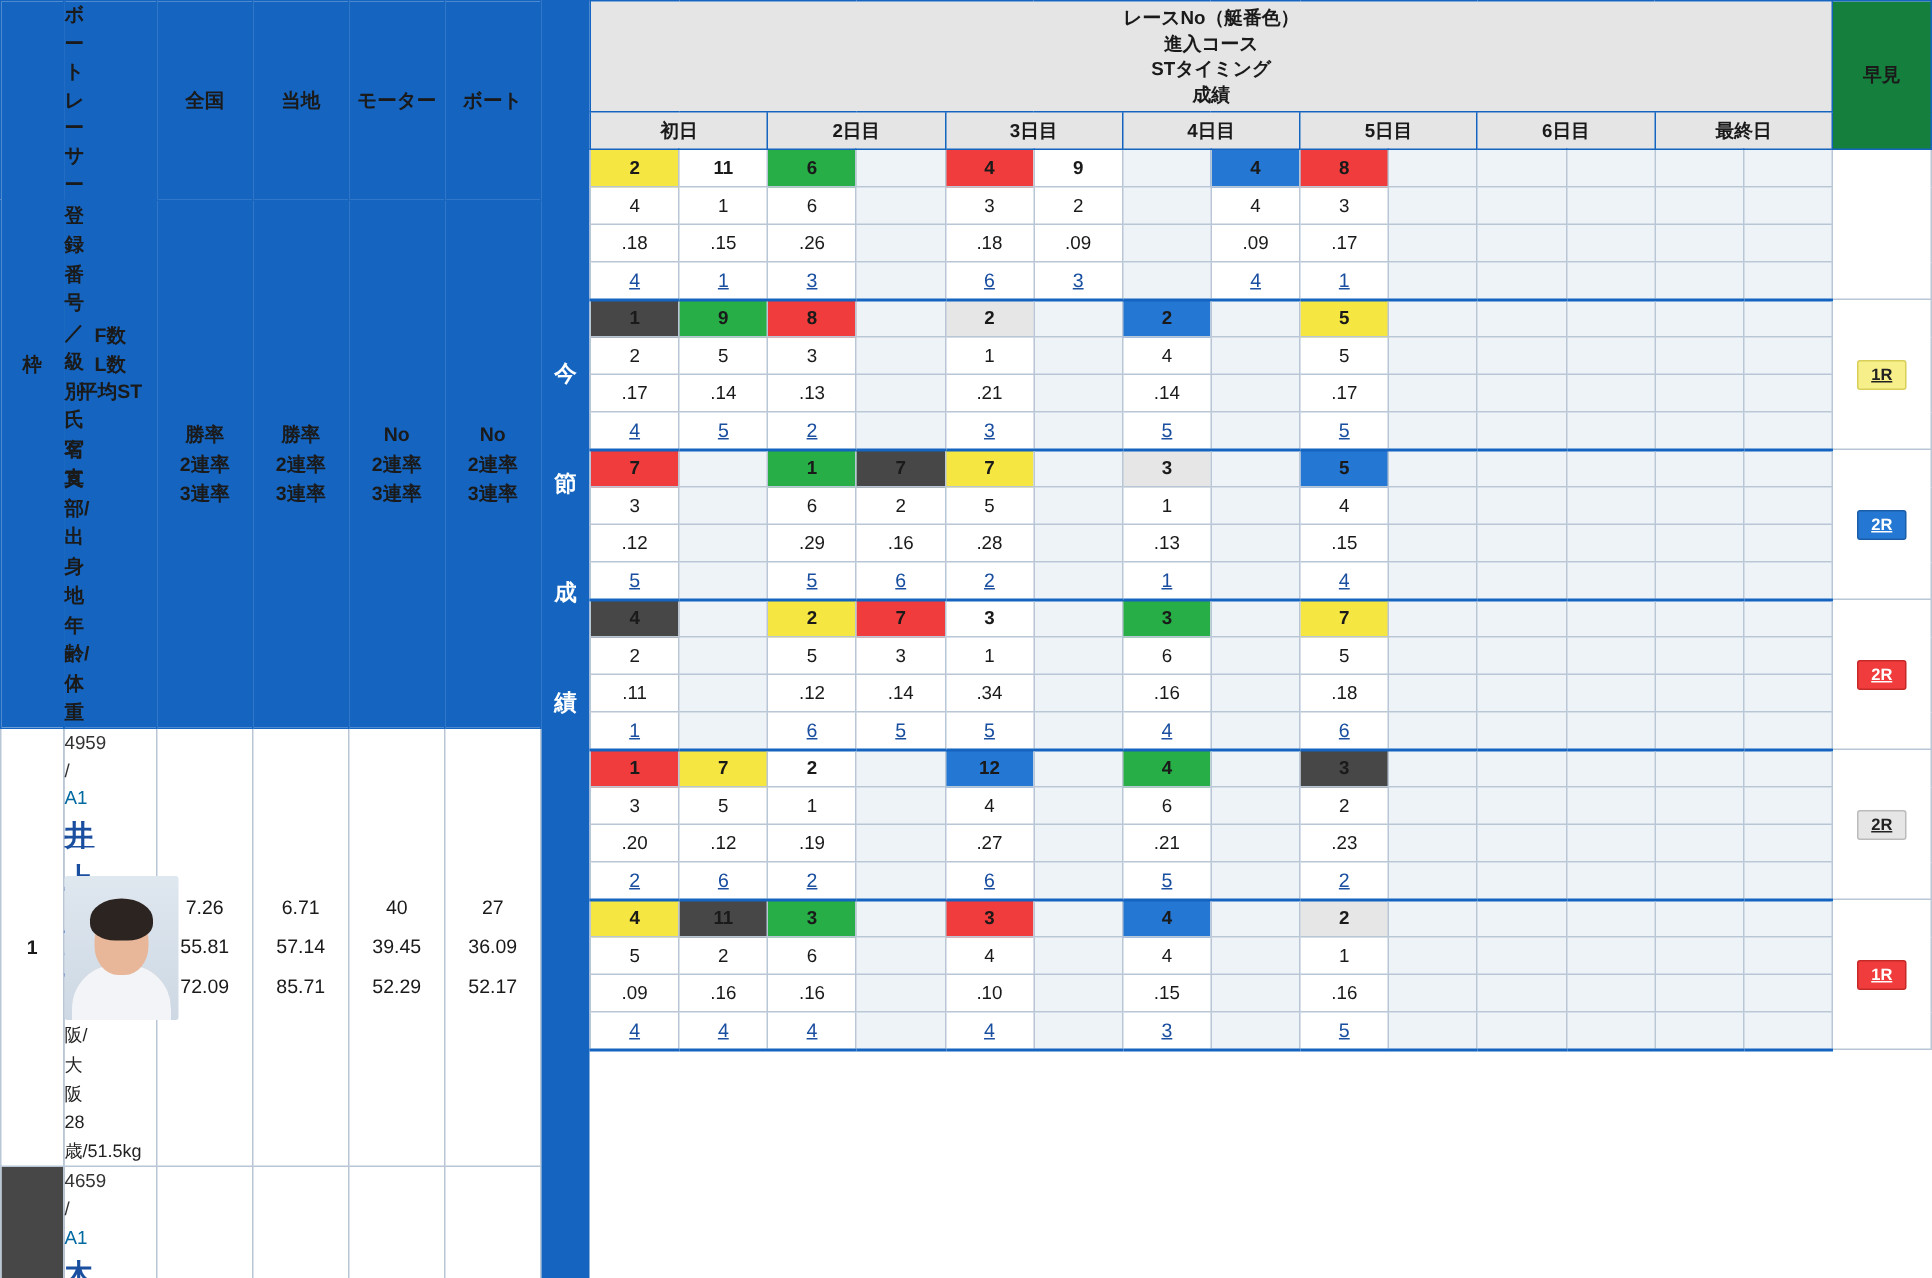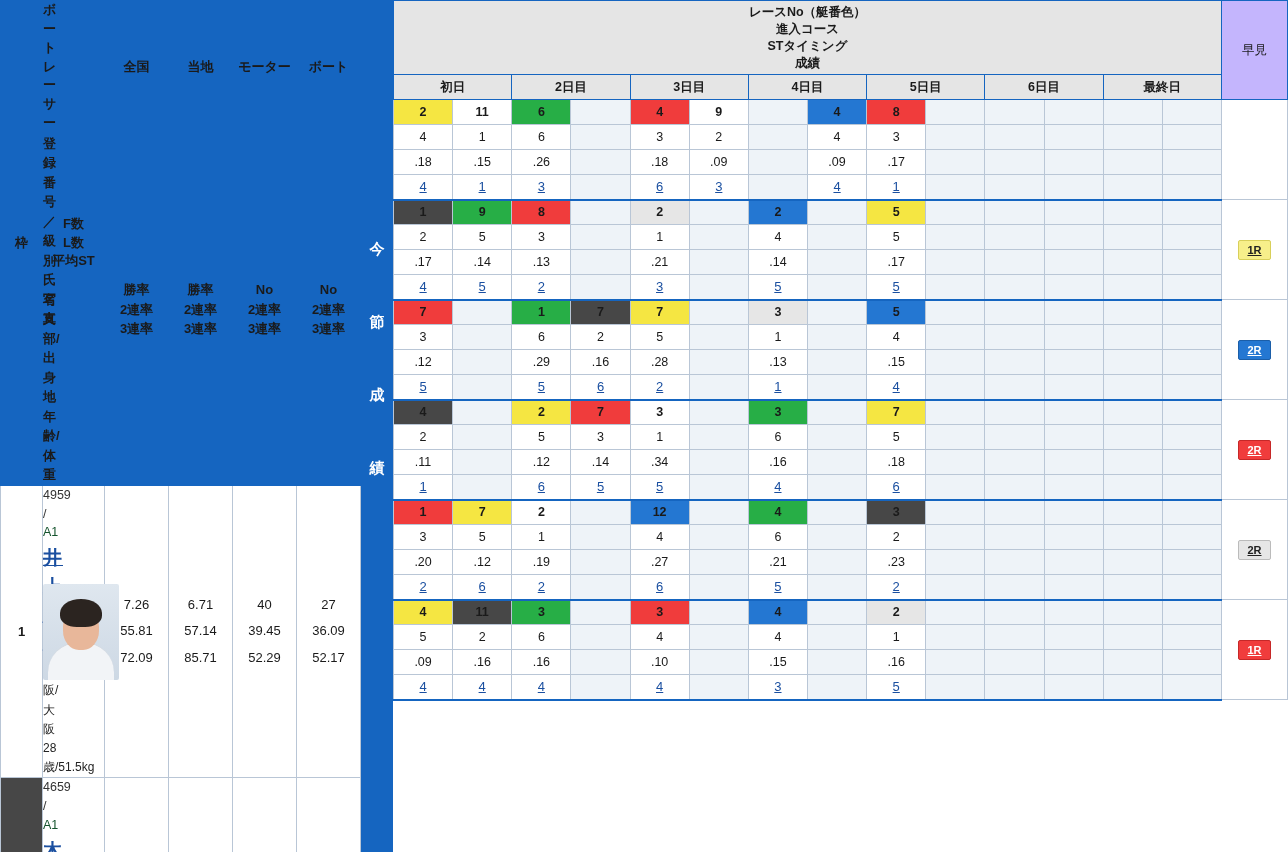--- a/index.html
+++ b/index.html
@@ -87,21 +87,21 @@
   .photo .hair {
     position:absolute; left:50%; top:15px;
     transform: translateX(-50%);
     width: 42px; height: 28px;
     background: #2b2420;
     border-radius: 50% 50% 40% 40%;
   }
 
   .info-cell { width: 144px; font-size: 12px; line-height: 1.5; padding: 3px 4px; }
   .reg-line { color:#333; font-size: 12.5px; }
-  .reg-grade { color:#14532d; }
+  .reg-grade { color:#0369a1; }
   .name {
     font-size: 19px; font-weight: bold;
     color:#1a4fa0; text-decoration: underline;
     letter-spacing: 1px;
     margin: 2px 0 4px 0;
     display:block;
   }
   .subinfo { font-size: 12px; color:#222; line-height:1.6; }
 
   .fl-cell { width: 62px; font-size: 12.5px; line-height: 2.05; }
@@ -153,21 +153,21 @@
   .c-5 { background:#f5e642; color:#222; }
   .c-6 { background:#27ae46; color:#fff; }
   .c-g { background:#e6e6e6; color:#222; }
   .rank-link { color:#1a4fa0; text-decoration: underline; font-size:13px; }
   .st-val { font-size:12px; }
   .row-sep td { border-bottom: 2px solid #1565c0; }
 
   
   .hayami-col { width: 66px; }
   .hayami-hdr {
-    background:#c4b5fd; color:#fff; font-weight:normal; font-size:14px;
+    background:#15803d; color:#fff; font-weight:bold; font-size:14px;
     border:1px solid #1565c0 !important;
   }
   .hayami-box {
     display:inline-block;
     padding: 3px 8px;
     font-weight:bold;
     font-size:11px;
     text-decoration: underline;
     border-radius:2px;
   }

